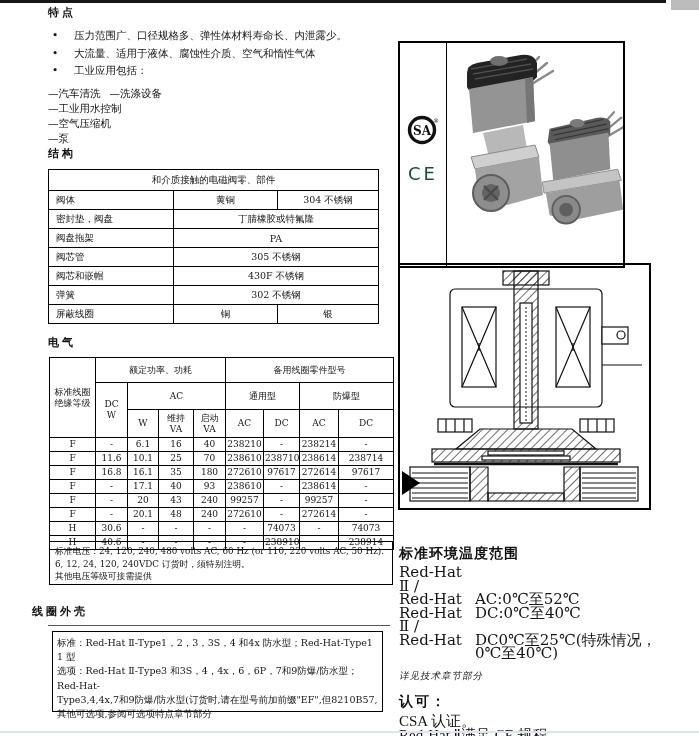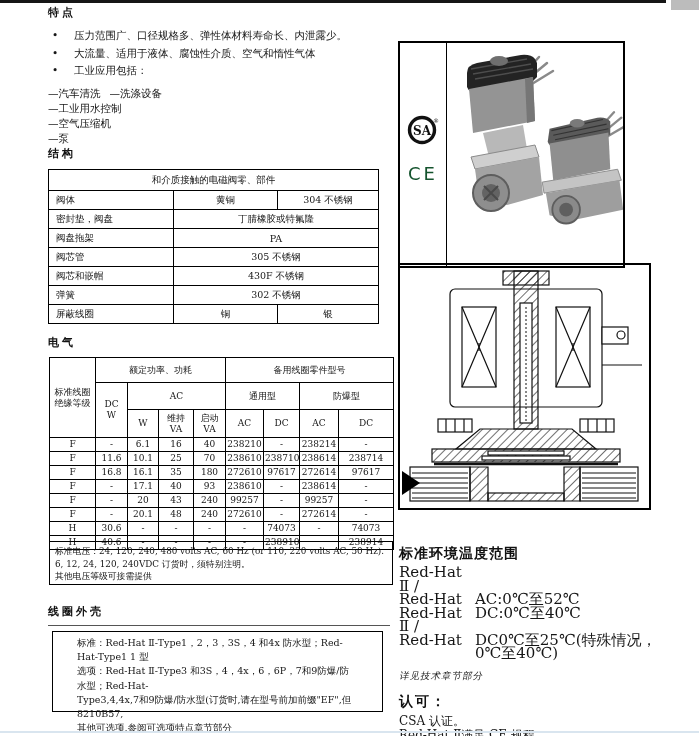--- a/index.html
+++ b/index.html
@@ -36,45 +36,45 @@
                     text-align:center;vertical-align:middle;padding:0 1px;line-height:11px;}
   #electrical-table thead tr:nth-child(1) th{height:24px;}
   #electrical-table thead tr:nth-child(2) th{height:26px;}
   #electrical-table thead tr:nth-child(3) th{height:27px;}
   #electrical-table tbody td{height:13px;}
   .pre{white-space:pre-line;}
   #electrical-footnote{position:absolute;left:49px;top:541px;width:344px;height:44px;
                     border:1.5px solid #000;box-sizing:border-box;padding:3px 5px;
                     font-size:8.8px;line-height:12.5px;}
   
-  #coil-title{position:absolute;left:48px;top:604px;}
+  #coil-title{position:absolute;left:32px;top:604px;}
   #coil-rule{position:absolute;left:48px;top:625px;width:342px;height:1px;background:#555;}
   #coil-box{position:absolute;left:52px;top:631px;width:331px;height:81px;border:1.5px solid #000;
-            box-sizing:border-box;padding:4px 24px;font-size:9.5px;line-height:14.2px;}
+            box-sizing:border-box;padding:4px 4px;font-size:9.5px;line-height:14.2px;}
   
   #photo-frame{position:absolute;left:398px;top:10px;width:227px;height:227px;
                border:2px solid #000;box-sizing:border-box;display:flex;margin-top:31px;}
   #photo-frame .logo-cell{width:46px;border-right:1.5px solid #000;display:flex;flex-direction:column;
                align-items:center;}
   .csa{margin-top:70px;}
   .ce-mark{margin-top:16px;font-family:"DejaVu Sans","Liberation Sans",sans-serif;
            font-size:18px;letter-spacing:3px;color:#14532d;text-align:right;}
   #photo-frame .photo-cell{flex:1;overflow:hidden;}
   #diagram-frame{position:absolute;left:398px;top:263px;width:253px;height:247px;
                border:2px solid #000;box-sizing:border-box;}
   
   #temp-section{position:absolute;left:399px;top:545px;width:285px;}
   #temp-section .sec-title{margin-bottom:3px;}
   .temp-row{display:flex;font-size:15px;line-height:13.5px;}
   .temp-row .tl{width:76px;}
   .temp-note{font-style:italic;font-size:9.5px;margin-top:9px;letter-spacing:1px;}
   
   #approvals{position:absolute;left:399px;top:693px;width:285px;}
   #approvals .sec-title{margin-bottom:3px;letter-spacing:2px;}
-  .appr-line{font-size:12px;line-height:14px;}
+  .appr-line{font-size:15px;line-height:14px;font-family:Liberation Serif, serif;}
   .appr-line.last{letter-spacing:1px;}
 </style>
 </head>
 <body>
 
 <div class="page">
   <div class="top-bar"></div>
   <div class="corner-tab"></div>
 
   <div id="features">

